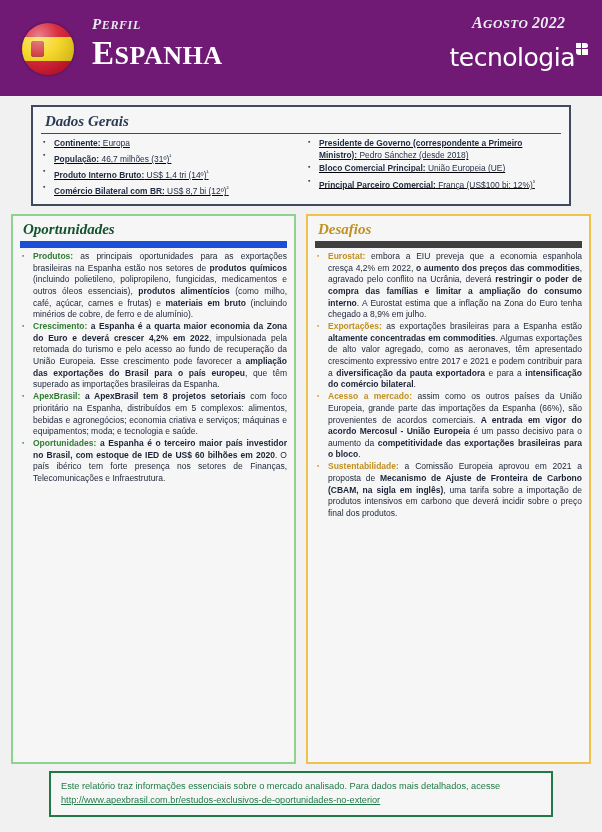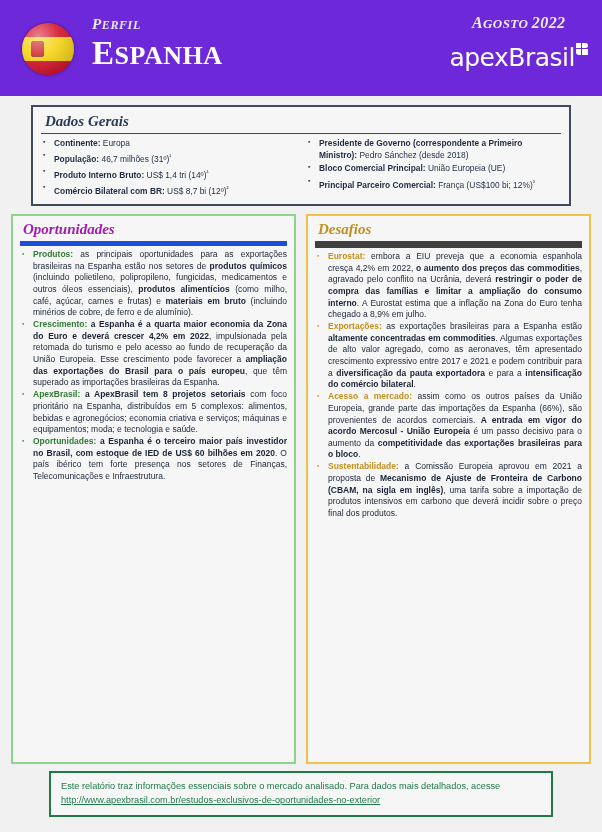--- a/index.html
+++ b/index.html
@@ -17,21 +17,21 @@
     width: 602px; height: 832px;
     background: #f1f1f1;
     position: relative;
     display: flex;
     flex-direction: column;
   }
 
   
   .header {
     height: 96px;
-    background: #6d28d9;
+    background: #701a75;
     position: relative;
     flex: 0 0 auto;
   }
   .flag {
     position: absolute;
     left: 22px; top: 23px;
     width: 52px; height: 52px;
     border-radius: 50%;
     overflow: hidden;
     box-shadow: 0 0 3px rgba(0,0,0,0.45);
@@ -147,20 +147,21 @@
     font-weight: bold;
     font-size: 15px;
     color: #2b3a55;
     border-bottom: 1px solid #3f4a5f;
     padding: 1px 0 3px 4px;
     margin-bottom: 3px;
   }
   .dados-cols {
     display: flex;
     gap: 10px;
+    text-decoration: underline;
   }
   .dados-col { width: 50%; }
   ul.tight {
     margin: 0; padding: 0; list-style: none;
   }
   ul.tight > li {
     position: relative;
     padding-left: 13px;
     font-size: 8.4px;
     line-height: 12.2px;
@@ -196,22 +197,22 @@
   .panel.cha { border: 2px solid #f2c14b; }
   .panel-title {
     font-family: "Liberation Serif", serif;
     font-style: italic;
     font-weight: bold;
     font-size: 15px;
     padding: 1px 0 3px 3px;
     margin-bottom: 3px;
   }
   .panel.opp .panel-title {
-    color: #a21caf;
-    border-bottom: 5px solid #1d4ed8;
+    color: #14532d;
+    border-bottom: 7px solid #1d4ed8;
   }
   .panel.cha .panel-title {
     color: #c1901f;
     border-bottom: 7px solid #404040;
   }
   ul.just {
     margin: 0; padding: 0; list-style: none;
   }
   ul.just > li {
     position: relative;
@@ -269,21 +270,21 @@
     </div>
 
     <div class="hdr-left">
       <div class="perfil">P<span class="sc">E</span><span class="sc">R</span><span class="sc">F</span><span class="sc">I</span><span class="sc">L</span></div>
       <div class="country">E<span class="sc">S</span><span class="sc">P</span><span class="sc">A</span><span class="sc">N</span><span class="sc">H</span><span class="sc">A</span></div>
     </div>
 
     <div class="hdr-right">
       <div class="month">A<span class="sc">G</span><span class="sc">O</span><span class="sc">S</span><span class="sc">T</span><span class="sc">O</span><span class="sc"> </span>2022</div>
       <div class="logo">
-        <span>apexBrasil</span><span class="mark"><i class="a"></i><i class="b"></i><i class="c"></i><i class="d"></i></span>
+        <span>tecnologia</span><span class="mark"><i class="a"></i><i class="b"></i><i class="c"></i><i class="d"></i></span>
       </div>
     </div>
   </div>
 
   <div class="body-wrap">
 
     <div class="dados">
       <div class="dados-title">Dados Gerais</div>
       <div class="dados-cols">
         <div class="dados-col">

